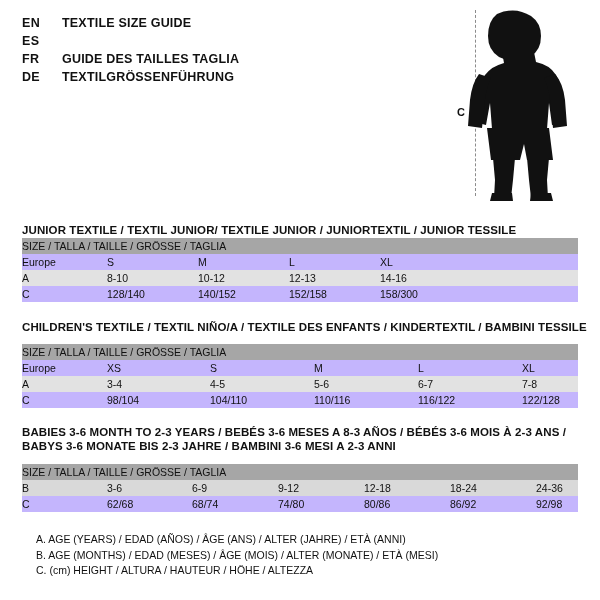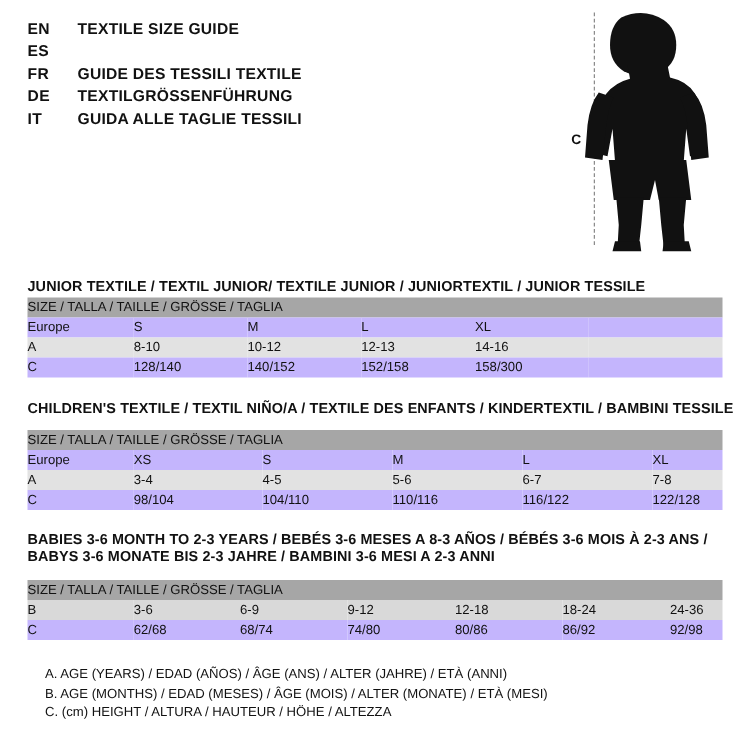--- a/index.html
+++ b/index.html
@@ -133,29 +133,25 @@
 <div class="header">
   <div class="hrow">
     <div class="hlang">EN</div>
     <div class="htitle">TEXTILE SIZE GUIDE</div>
   </div>
   <div class="hrow">
     <div class="hlang">ES</div>
   </div>
   <div class="hrow">
     <div class="hlang">FR</div>
-    <div class="htitle">GUIDE DES TESSILI TEXTILE</div>
+    <div class="htitle">GUIDE DES TAILLES TAGLIA</div>
   </div>
   <div class="hrow">
     <div class="hlang">DE</div>
     <div class="htitle">TEXTILGRÖSSENFÜHRUNG</div>
-  </div>
-  <div class="hrow">
-    <div class="hlang">IT</div>
-    <div class="htitle">GUIDA ALLE TAGLIE TESSILI</div>
   </div>
 </div>
 
 <div class="dashed-v"></div>
 <div class="c-label">C</div>
 <div class="figure">
   <svg width="135" height="195" viewBox="0 0 135 195" xmlns="http://www.w3.org/2000/svg">
     <g fill="#111111">
 
       <path d="M42 6 q18 -8 34 2 q10 7 10 20 q0 14 -10 20 q-16 9 -32 1 q-11 -7 -11 -21 q0 -15 9 -22 z"></path>

